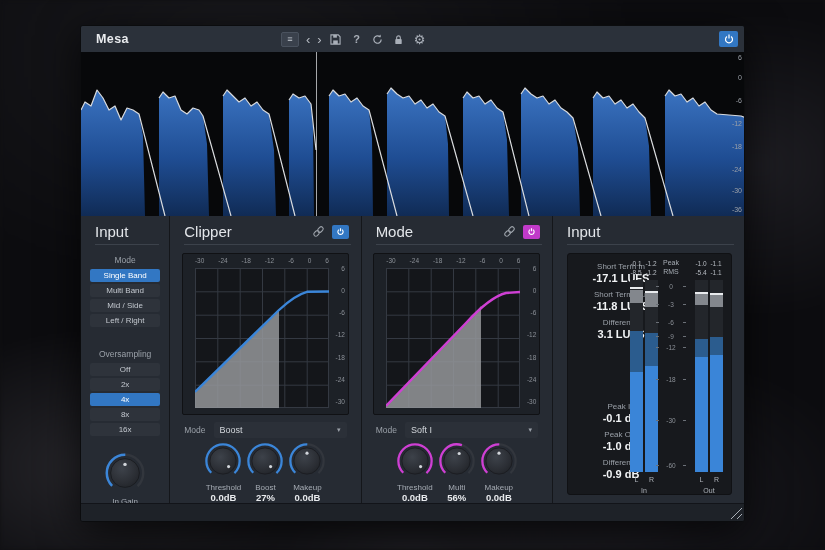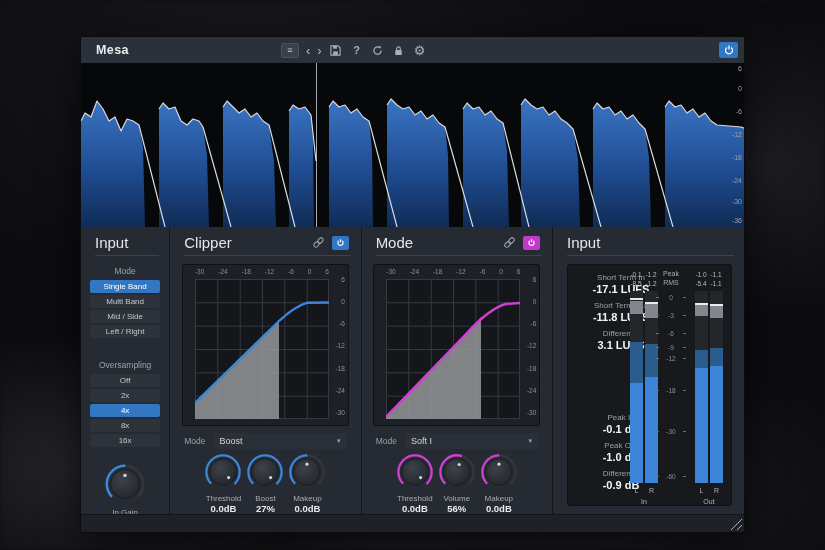--- a/index.html
+++ b/index.html
@@ -13,21 +13,21 @@
     background:
       radial-gradient(ellipse 300px 200px at 12% 85%, rgba(90,88,96,.35), transparent 70%),
       radial-gradient(ellipse 260px 220px at 92% 30%, rgba(70,68,78,.30), transparent 70%),
       radial-gradient(ellipse 400px 160px at 50% 100%, rgba(80,78,88,.25), transparent 70%),
       radial-gradient(ellipse 300px 200px at 80% 90%, rgba(60,58,70,.30), transparent 70%),
       radial-gradient(ellipse 500px 300px at 30% 10%, rgba(28,28,32,.8), transparent 80%),
       #0c0c0f;
     filter:blur(2px);
   }
   .window{
-    position:absolute;left:80px;top:36px;width:665px;height:497px;
+    position:absolute;left:80px;top:25px;width:665px;height:497px;
     background:#23272e;border:1px solid #0b0c0e;border-radius:3px;
     box-shadow:0 10px 40px rgba(0,0,0,.7);box-sizing:border-box;overflow:hidden;
   }
   
   .titlebar{position:absolute;left:0;top:0;right:0;height:26px;background:#2b313a;
     display:flex;align-items:center;border-bottom:1px solid #15171b;}
   .app-title{margin-left:15px;font-size:12.5px;font-weight:bold;color:#e9ebee;letter-spacing:.4px;}
   .toolbar{position:absolute;left:200px;top:0;height:26px;display:flex;align-items:center;gap:7px;}
   .tb-ic{color:#a9afb8;font-size:11px;display:flex;align-items:center;justify-content:center;width:14px;height:14px;}
   .menu-btn{width:16px;height:13px;background:#3a414c;border:1px solid #4a525e;border-radius:2px;
@@ -414,21 +414,21 @@
           <div class="knob-label">Threshold</div>
           <div class="knob-value">0.0dB</div>
         </div>
         <div class="knob">
           <svg width="42" height="42" viewBox="0 0 48 48">
             <circle cx="24" cy="24" r="19" fill="none" stroke="#32363d" stroke-width="2.6" stroke-dasharray="89.5 120" transform="rotate(135 24 24)"></circle>
             <circle cx="24" cy="24" r="19" fill="none" stroke="#cf3fd4" stroke-width="2.6" stroke-dasharray="50.1 120" transform="rotate(135 24 24)"></circle>
             <circle cx="24" cy="24" r="15" fill="url(#knobg)" stroke="#1a1c20" stroke-width="1"></circle>
             <circle cx="26.5" cy="15.4" r="1.8" fill="#d2d6db"></circle>
           </svg>
-          <div class="knob-label">Volume</div>
+          <div class="knob-label">Multi</div>
           <div class="knob-value">56%</div>
         </div>
         <div class="knob">
           <svg width="42" height="42" viewBox="0 0 48 48">
             <circle cx="24" cy="24" r="19" fill="none" stroke="#32363d" stroke-width="2.6" stroke-dasharray="89.5 120" transform="rotate(135 24 24)"></circle>
             <circle cx="24" cy="24" r="19" fill="none" stroke="#cf3fd4" stroke-width="2.6" stroke-dasharray="44.8 120" transform="rotate(135 24 24)"></circle>
             <circle cx="24" cy="24" r="15" fill="url(#knobg)" stroke="#1a1c20" stroke-width="1"></circle>
             <circle cx="24" cy="15" r="1.8" fill="#d2d6db"></circle>
           </svg>
           <div class="knob-label">Makeup</div>

